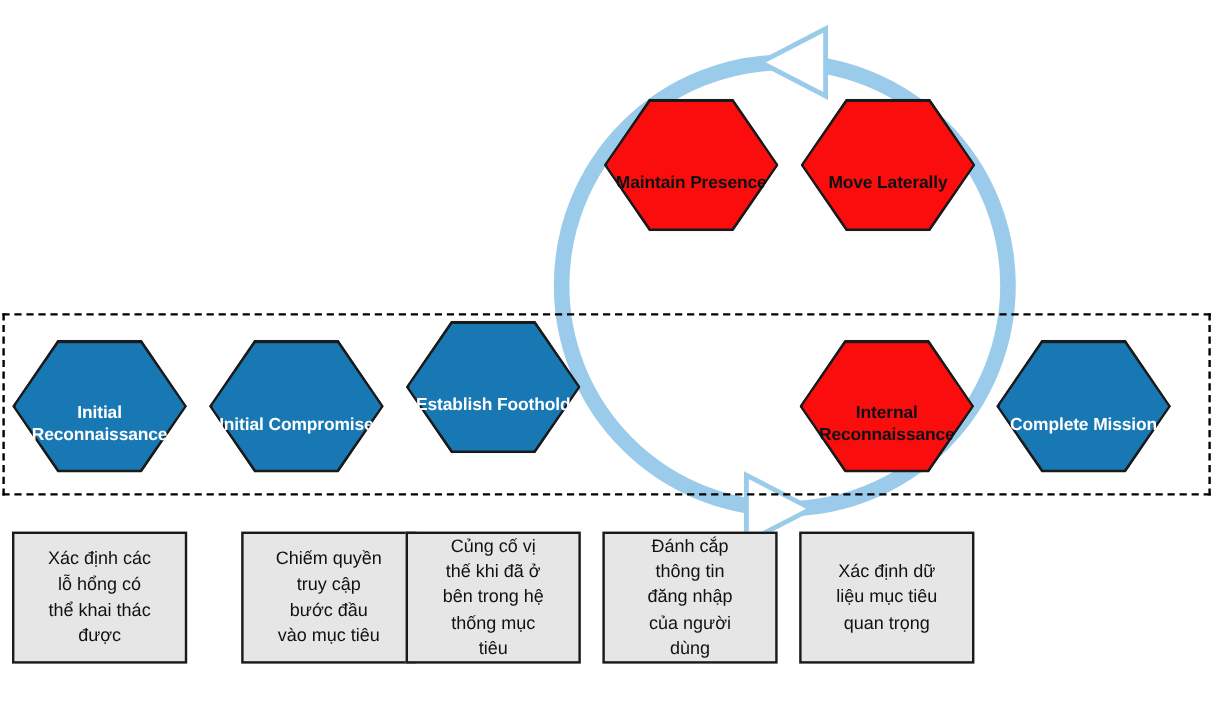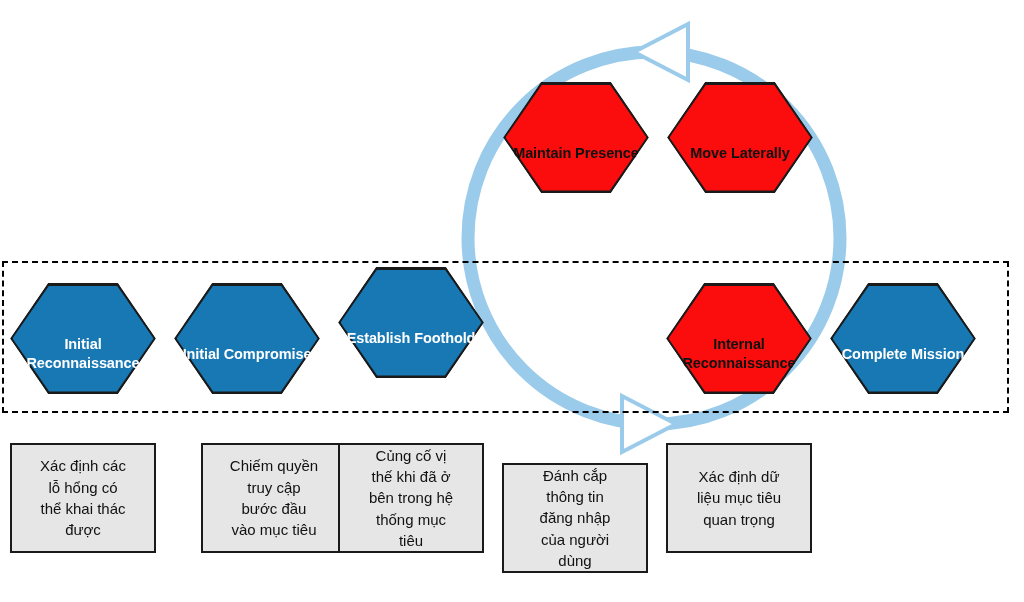--- a/index.html
+++ b/index.html
@@ -176,16 +176,16 @@
 
   <div class="hex-wrap hex hex-blue" style="left:830px; top:283px;">
     <div class="hex-outer"></div>
     <div class="hex-inner"></div>
     <div class="hex-label">Complete Mission</div>
   </div>
 
   <div class="caption-box" style="left:10px; top:443px;">Xác định các lỗ hổng có thể khai thác được</div>
   <div class="caption-box" style="left:174px; top:443px;margin-left:27px;">Chiếm quyền truy cập bước đầu vào mục tiêu</div>
   <div class="caption-box" style="left:338px; top:443px;">Củng cố vị thế khi đã ở bên trong hệ thống mục tiêu</div>
-  <div class="caption-box" style="left:502px; top:443px;margin-top:20px;">Đánh cắp thông tin đăng nhập của người dùng</div>
+  <div class="caption-box" style="left:502px; top:443px;">Đánh cắp thông tin đăng nhập của người dùng</div>
   <div class="caption-box" style="left:666px; top:443px;">Xác định dữ liệu mục tiêu quan trọng</div>
 
 </div>
 
 </body></html>

